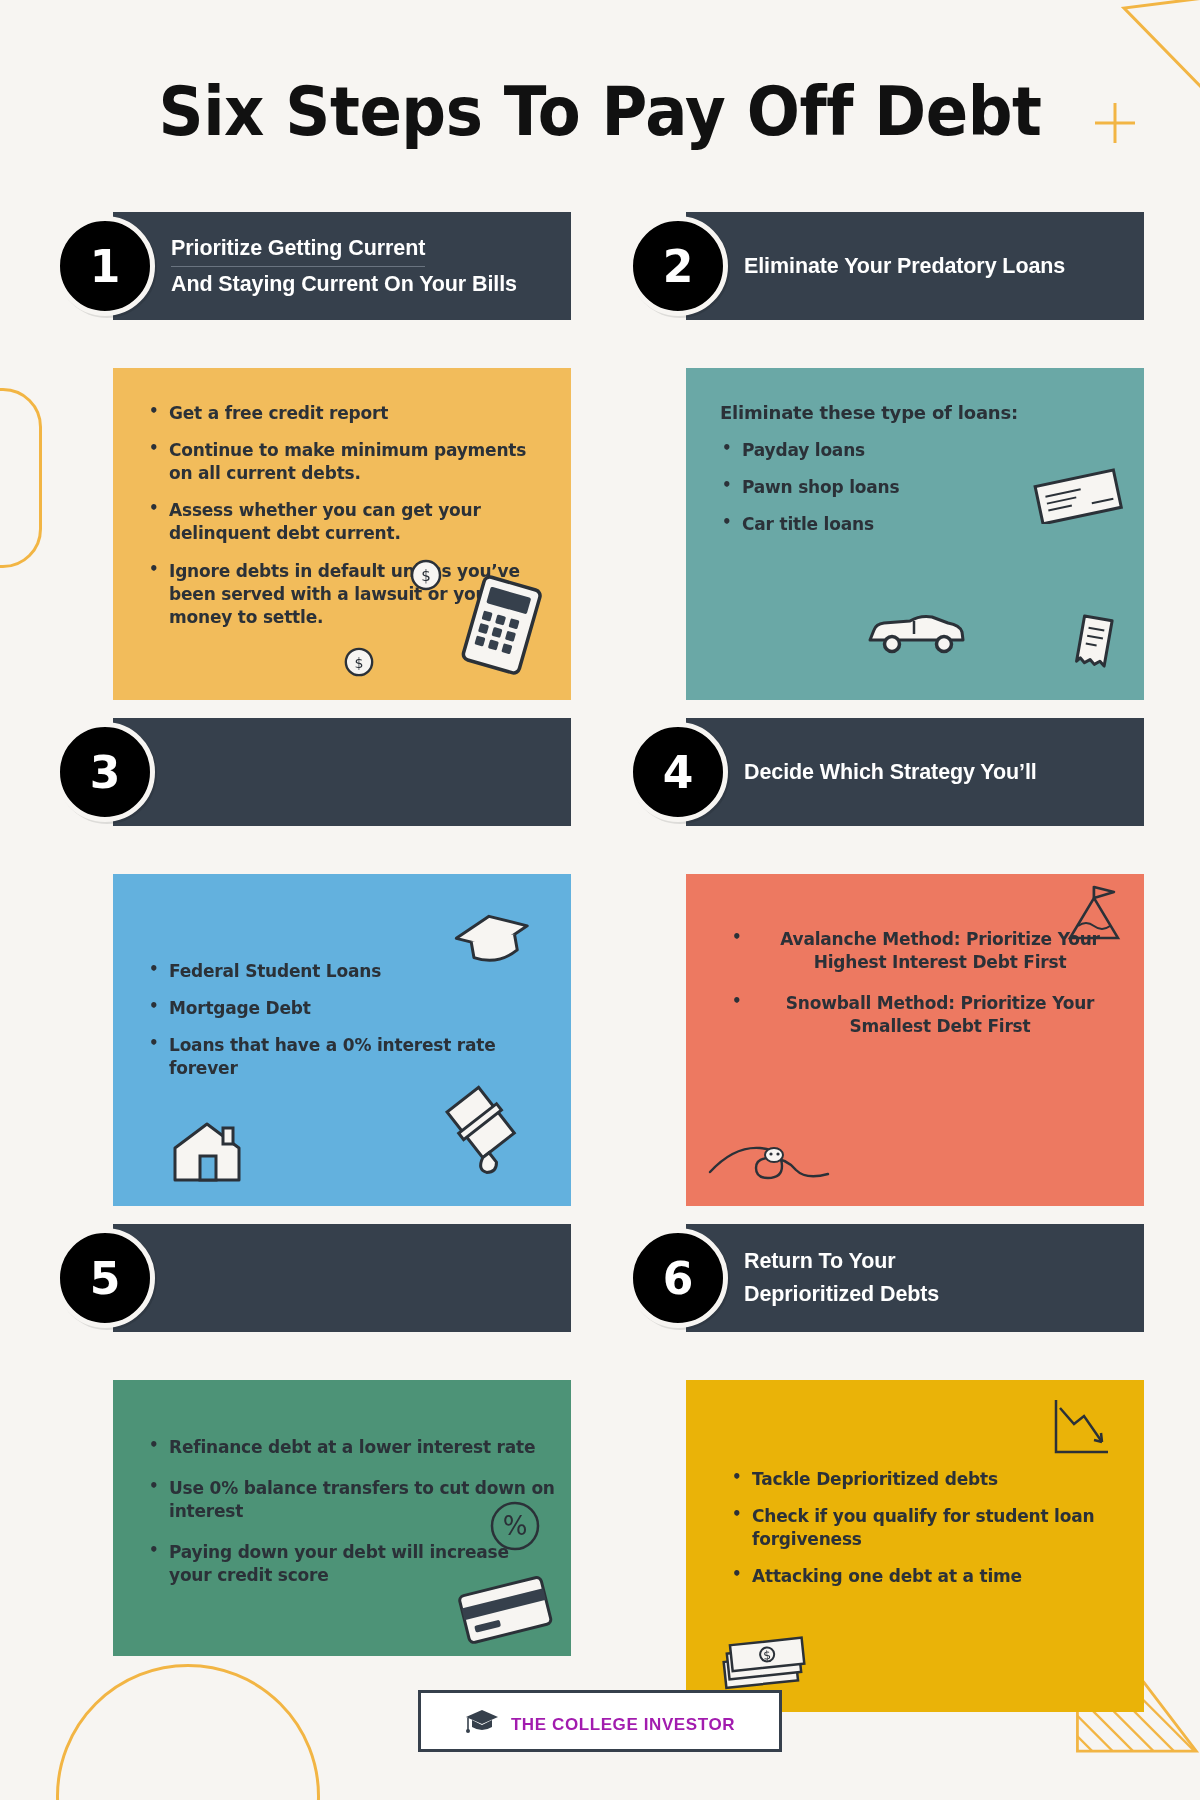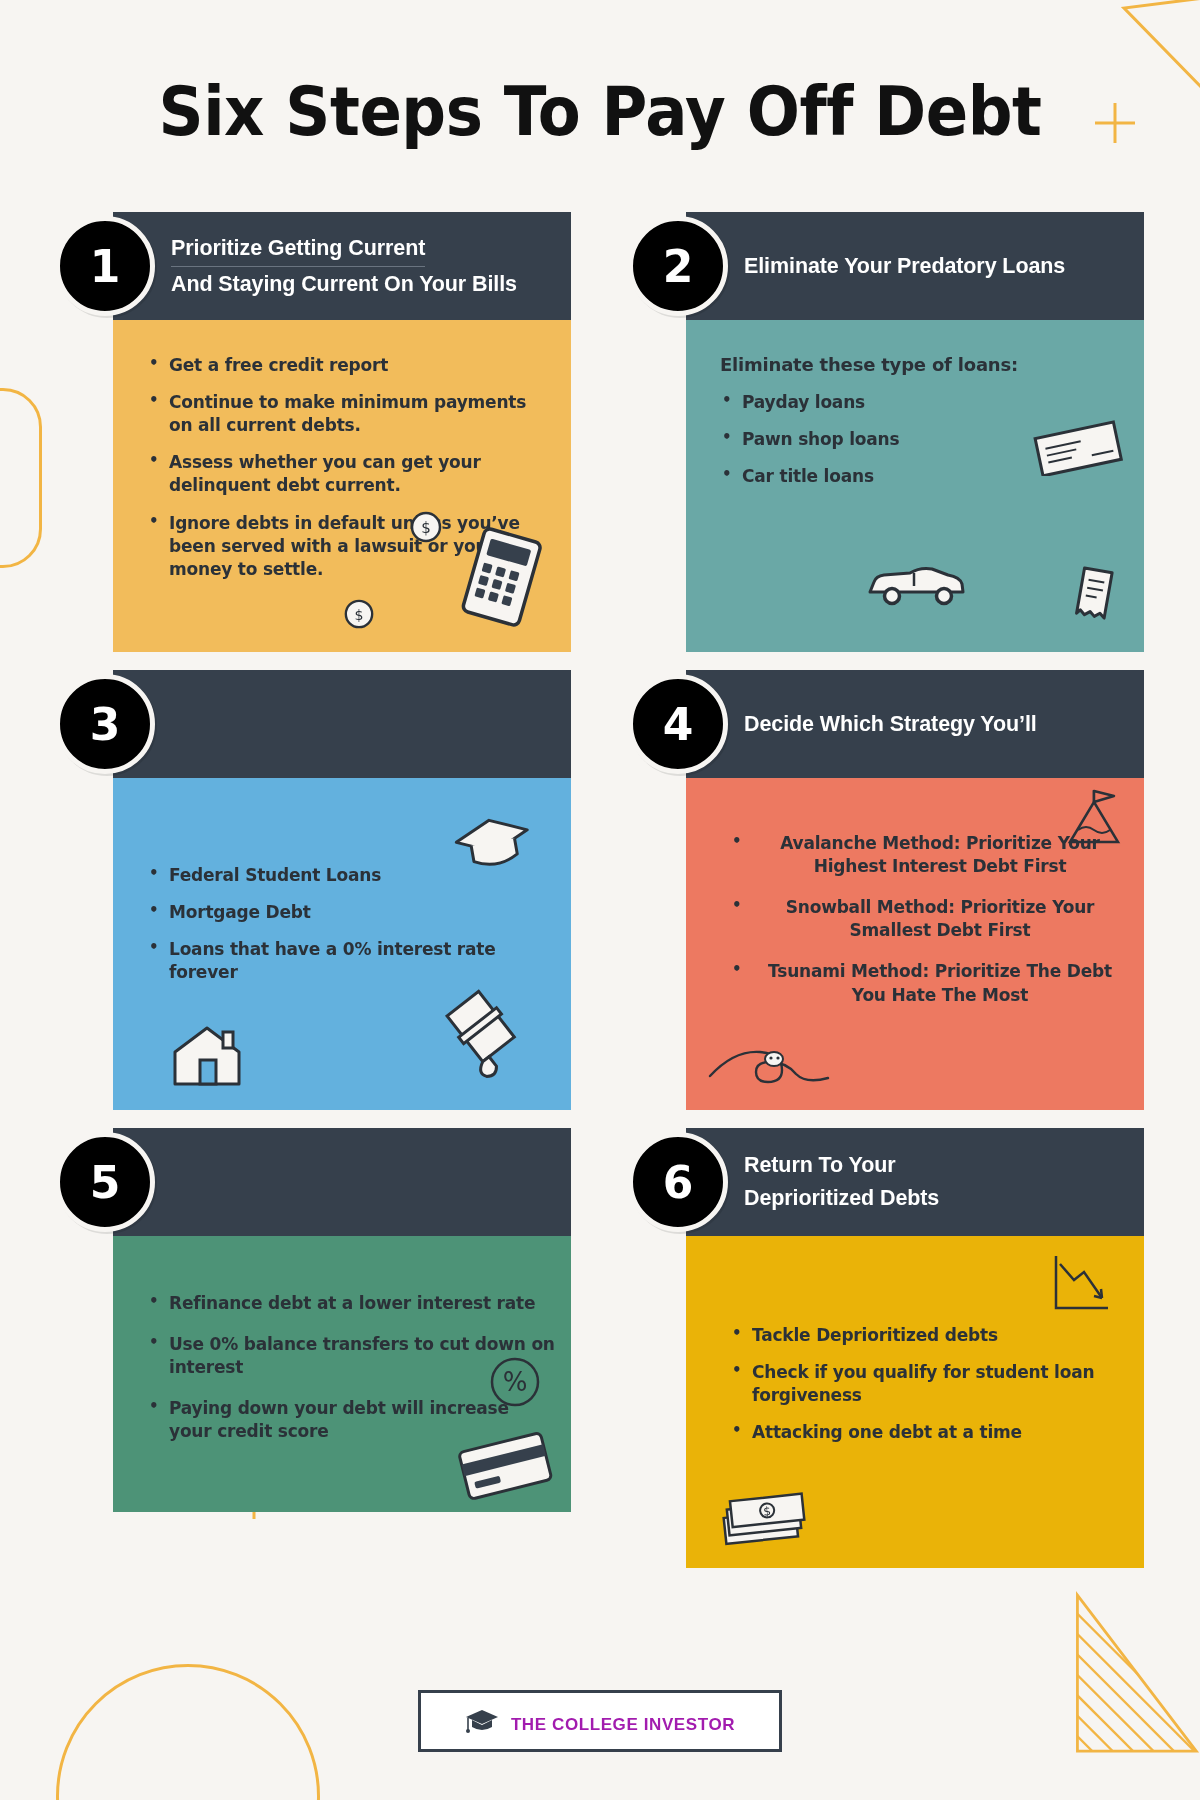--- a/index.html
+++ b/index.html
@@ -115,20 +115,21 @@
     margin-bottom: 1px;
   }
 
   .card-body {
     margin-left: 58px;
     width: 458px;
     position: relative;
     overflow: hidden;
     padding: 34px 16px 20px 34px;
     color: #2b3138;
+    margin-top: 48px;
   }
   .card-body ul { list-style: none; }
   .card-body li {
     position: relative;
     padding-left: 22px;
     margin-bottom: 14px;
     font-family: "DejaVu Sans", sans-serif;
     font-weight: bold;
     font-size: 17px;
     line-height: 1.36;
@@ -361,21 +362,20 @@
         <div class="card-header">
           <div class="badge">4</div>
           <div class="card-title">
             <span class="l1">Decide Which Strategy You’ll</span>
           </div>
         </div>
         <div class="card-body bg-4 h4b" style="padding-top:54px;padding-left:44px;text-align:center;">
           <ul>
             <li style="margin-bottom:18px;">Avalanche Method: Prioritize Your Highest Interest Debt First</li>
             <li style="margin-bottom:18px;">Snowball Method: Prioritize Your Smallest Debt First</li>
-            <li>Tsunami Method: Prioritize The Debt You Hate The Most</li>
           </ul>
           <svg class="art" style="right:14px;top:8px;" width="70" height="64" viewBox="0 0 70 64">
             <path d="M10 56 L34 16 L58 56 Z" fill="none" stroke="#2b3138" stroke-width="2.5"></path>
             <path d="M34 16 L34 4" stroke="#2b3138" stroke-width="2.5"></path>
             <path d="M34 5 L54 10 L34 16 Z" fill="#ed7961" stroke="#2b3138" stroke-width="2.5" stroke-linejoin="round"></path>
             <path d="M18 44 Q26 38 34 44 Q42 50 50 44" fill="none" stroke="#2b3138" stroke-width="2"></path>
           </svg>
           <svg class="art" style="left:18px;bottom:16px;" width="130" height="62" viewBox="0 0 130 62">
             <path d="M6 44 Q30 18 56 20 Q78 22 78 38 Q78 50 64 50 Q52 50 52 40 Q52 30 66 30 Q82 30 92 42 Q102 52 124 46" fill="none" stroke="#2b3138" stroke-width="2.4" stroke-linecap="round"></path>
             <ellipse cx="70" cy="27" rx="9" ry="7" fill="#f7f5f2" stroke="#2b3138" stroke-width="2"></ellipse>

